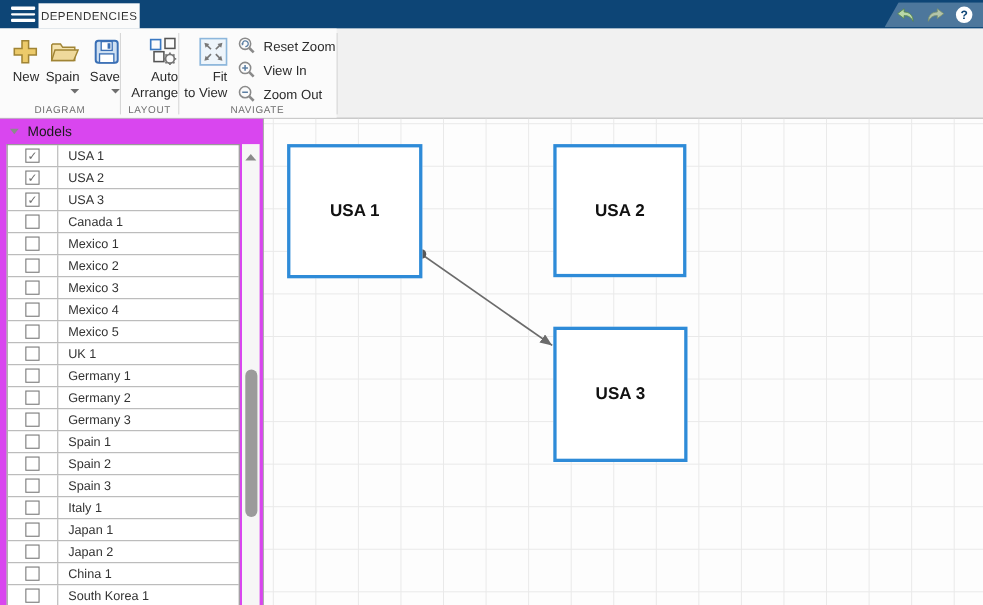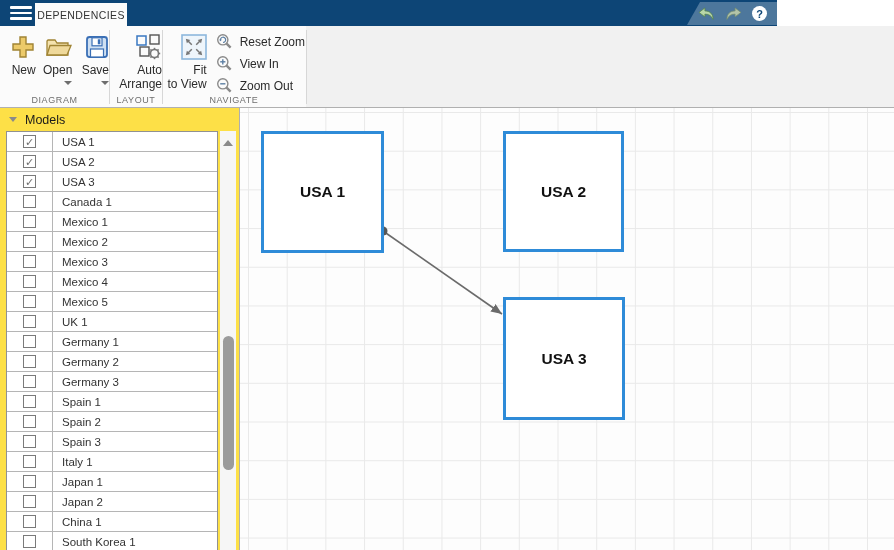--- a/index.html
+++ b/index.html
@@ -1,20 +1,20 @@
 <!DOCTYPE html>
 <html><head>
 <meta charset="utf-8">
 <style>
   * { margin:0; padding:0; box-sizing:border-box; }
   body { font-family:"Liberation Sans", sans-serif; background:#fff; }
   #app { position:relative; width:894px; height:550px; overflow:hidden; background:#fff; }
 
   
-  .titlebar { position:absolute; left:0; top:0; width:777px; height:26px; background:#0d4576; }
+  .titlebar { position:absolute; left:0; top:0; width:894px; height:26px; background:#0d4576; }
   .hamburger { position:absolute; left:10px; top:6px; width:22px; height:14px; cursor:pointer; }
   .hamburger .bar { position:absolute; left:0; width:22px; height:2.6px; background:#fff; border-radius:1px; }
   .hamburger .bar:nth-child(1){ top:0; } .hamburger .bar:nth-child(2){ top:5.5px; } .hamburger .bar:nth-child(3){ top:11px; }
   .doc-tab { position:absolute; left:35px; top:3px; width:92px; height:23px; background:#fbfbfb;
              display:flex; align-items:center; justify-content:center;
              font-size:10.5px; letter-spacing:0.4px; color:#333; }
   .qat { position:absolute; right:0; top:2px; height:23px; width:90px; background:#4d779c;
          clip-path:polygon(13px 0, 100% 0, 100% 100%, 0 100%);
          display:flex; align-items:center; justify-content:flex-end; gap:10px; padding-right:10px; }
   .qat svg { display:block; }
@@ -37,21 +37,21 @@
   .caret { width:0; height:0; border-left:4px solid transparent; border-right:4px solid transparent;
            border-top:4px solid #6e6e6e; margin-top:4px; }
   .navcol { display:flex; flex-direction:column; justify-content:flex-start; gap:5px; margin-left:8px; padding-top:3px; }
   .nav-sm { display:flex; align-items:center; gap:7px; height:17px; cursor:pointer; }
   .nav-sm .lbl { font-size:12px; color:#2b2b2b; white-space:nowrap; }
 
   
   .main { position:absolute; left:0; top:108px; width:894px; height:442px; }
 
   
-  .sidebar { position:absolute; left:0; top:0; width:240px; height:442px; background:#fde047;
+  .sidebar { position:absolute; left:0; top:0; width:240px; height:442px; background:#d946ef;
              border-right:1px solid #aeaeae; }
   .panel-header { position:absolute; left:0; top:0; height:23px; display:flex; align-items:center; }
   .collapse-caret { width:0; height:0; border-left:4.5px solid transparent; border-right:4.5px solid transparent;
                     border-top:5px solid #8a8a8a; margin-left:9px; margin-right:8px; }
   .panel-title { font-size:12.5px; color:#1a1a1a; }
   .mtable { position:absolute; left:6px; top:23px; width:212px; border:1px solid #919191; border-bottom:none; background:#fff; }
   .mrow { display:flex; height:20px; border-bottom:1px solid #b5b5b5; align-items:stretch; }
   .cbcell { width:46px; border-right:1px solid #b5b5b5; display:flex; align-items:center; justify-content:center; }
   .cb { width:13px; height:13px; border:1.4px solid #7a7a7a; background:#fff; font-size:11px; line-height:10px;
         color:#6e6e6e; display:flex; align-items:center; justify-content:center; }
@@ -117,21 +117,21 @@
             </div>
             <div class="lbl">New</div>
           </div>
           <div class="rbtn">
             <div class="icon-box">
               <svg width="28" height="24" viewBox="0 0 28 24">
                 <path d="M3 6 L3 20 L24 20 L24 8 L13 8 L11 5 L4 5 Z" fill="#f5e3ae" stroke="#a08434" stroke-width="1.3"></path>
                 <path d="M6 10.5 L27 10.5 L23 20 L3 20 Z" fill="#efd99b" stroke="#a08434" stroke-width="1.3"></path>
               </svg>
             </div>
-            <div class="lbl">Open</div>
+            <div class="lbl">Spain</div>
             <div class="caret"></div>
           </div>
           <div class="rbtn">
             <div class="icon-box">
               <svg width="24" height="24" viewBox="0 0 24 24">
                 <rect x="2" y="2" width="20" height="20" rx="2.5" fill="#cfe0f2" stroke="#3a6fb5" stroke-width="1.8"></rect>
                 <rect x="7" y="2.8" width="10" height="8" fill="#fff" stroke="#3a6fb5" stroke-width="1.2"></rect>
                 <rect x="12.8" y="4.3" width="2.6" height="5" fill="#3a6fb5"></rect>
                 <rect x="5.5" y="14" width="13" height="8" fill="#fff" stroke="#3a6fb5" stroke-width="1.2"></rect>
               </svg>

